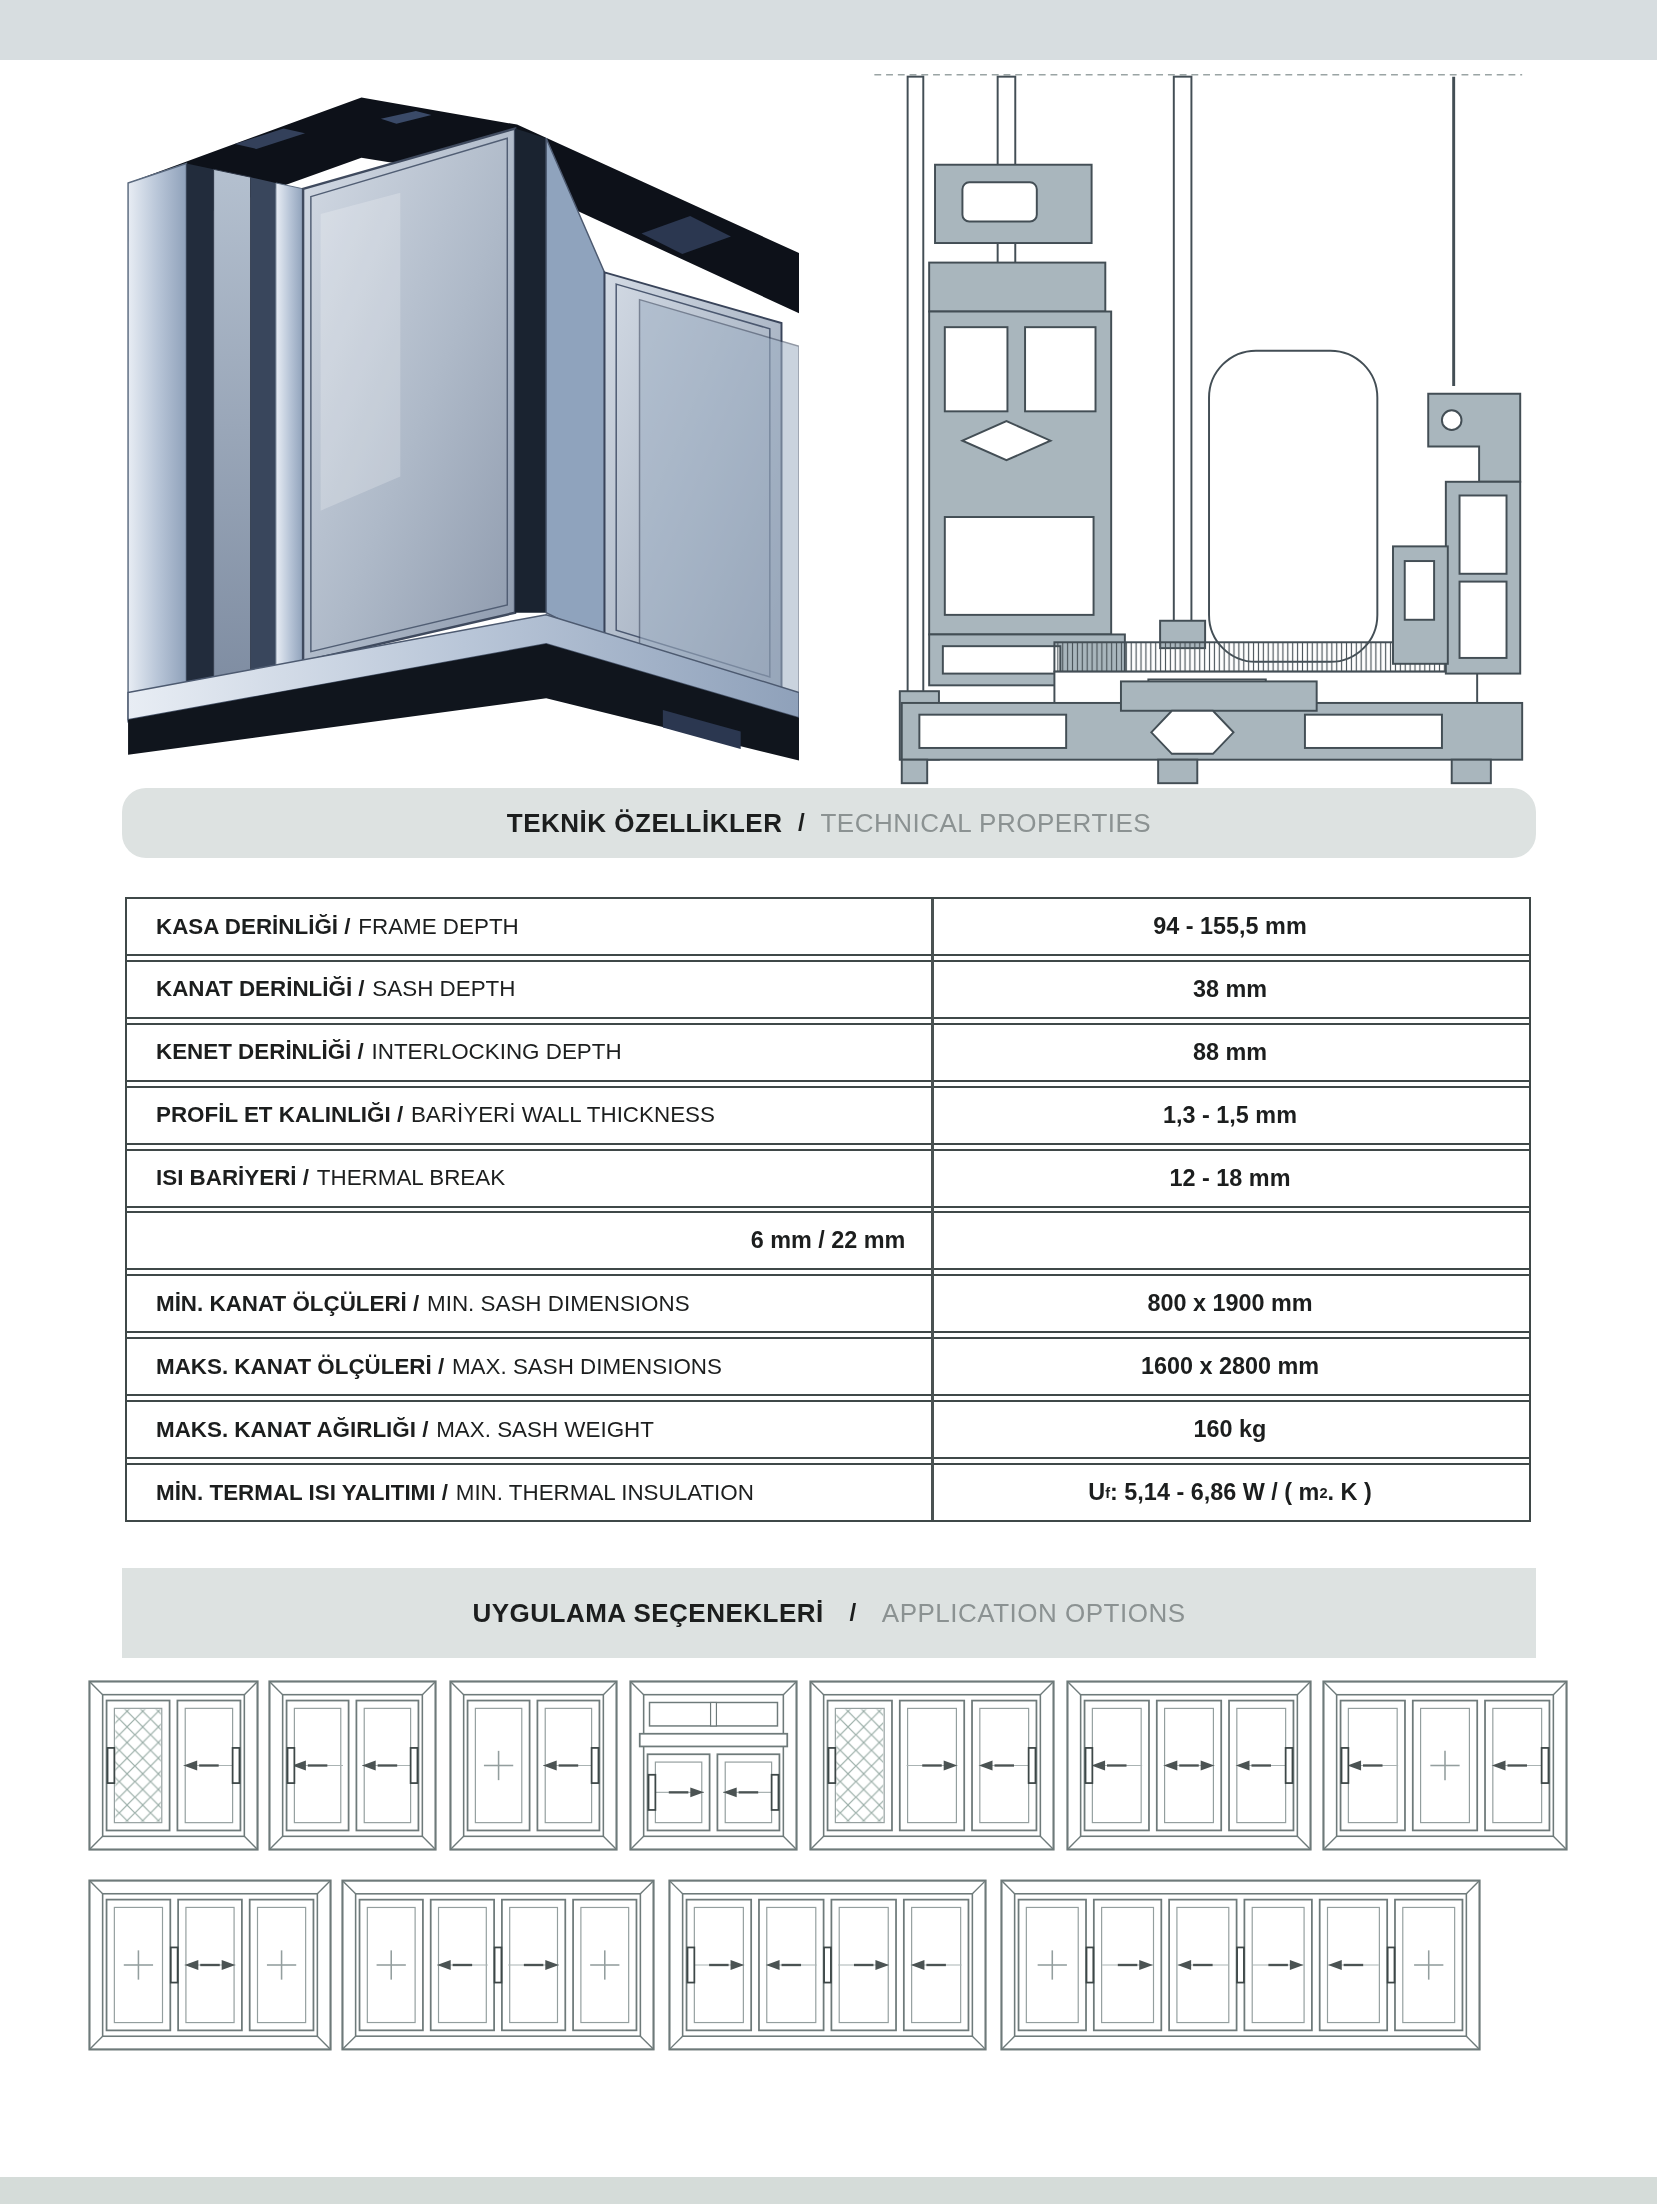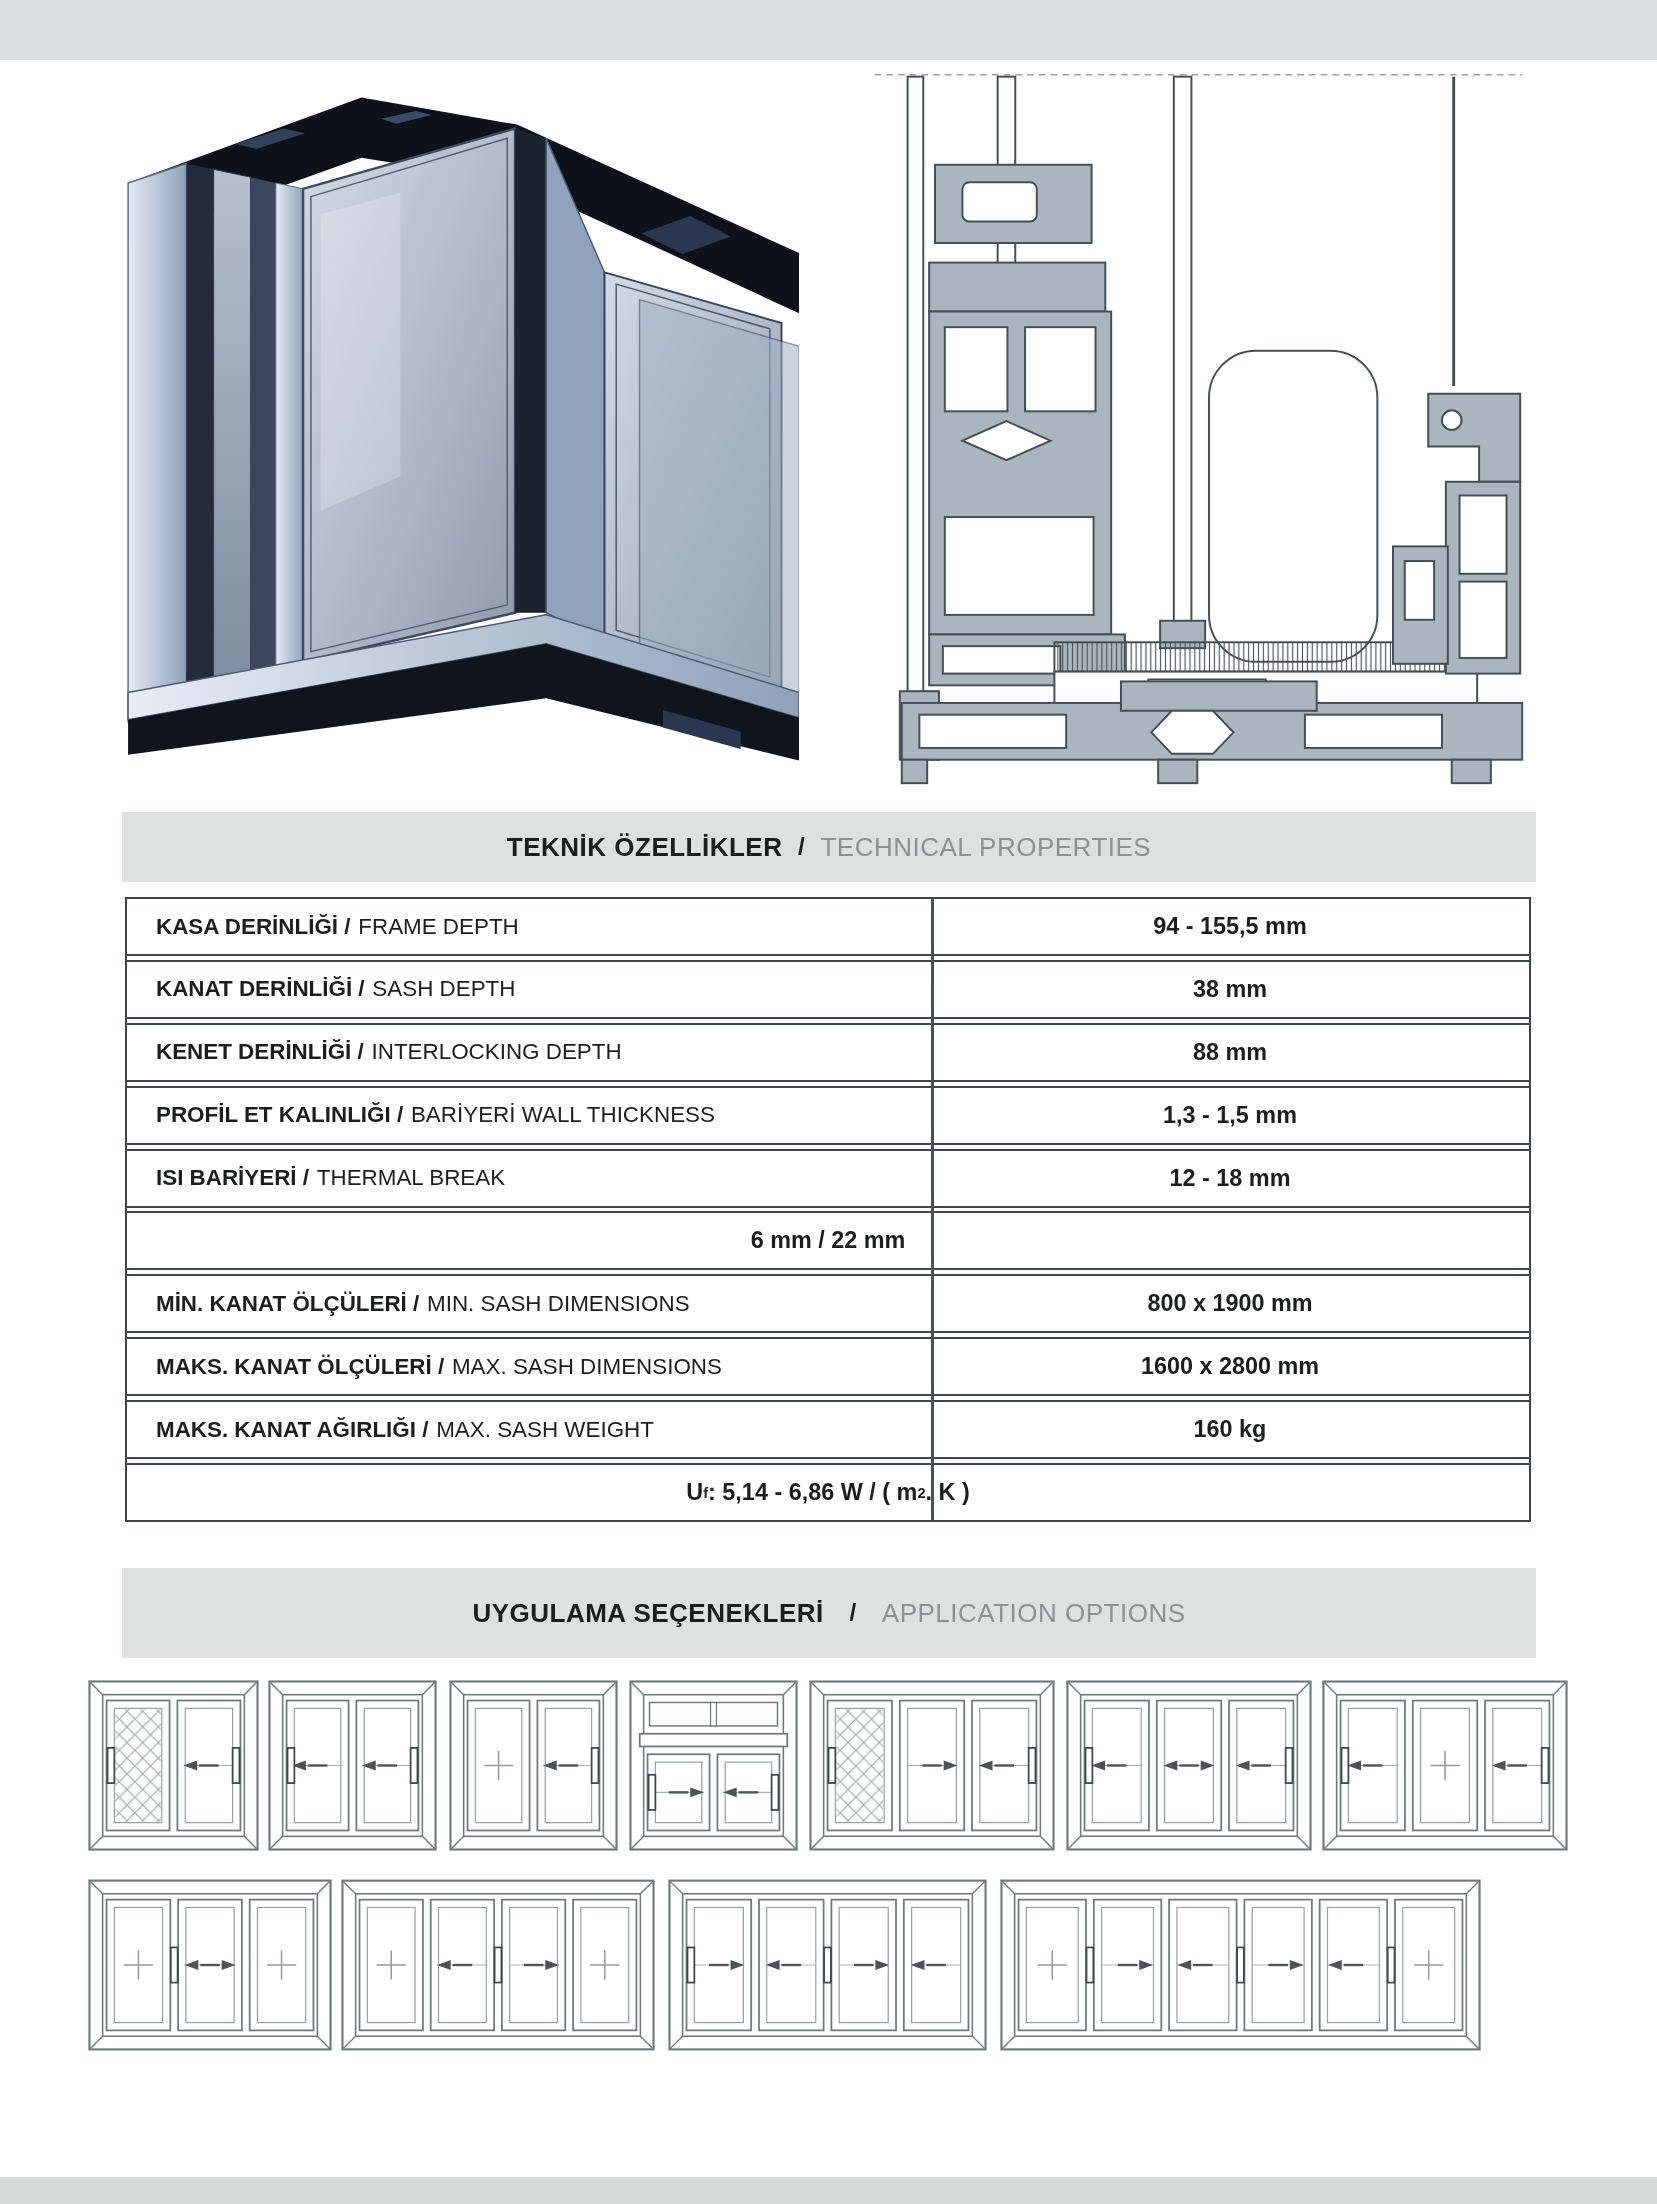--- a/index.html
+++ b/index.html
@@ -5,21 +5,21 @@
   html,body{margin:0;padding:0;background:#ffffff;}
   #page{position:relative;width:1658px;height:2204px;background:#ffffff;overflow:hidden;
         font-family:"Liberation Sans", sans-serif;color:#1c1e1e;}
   .band{position:absolute;left:0;width:1658px;}
   #band-top{top:0;height:60px;}
   #band-bottom{top:2177px;height:27px;}
   .hero{position:absolute;}
   #hero-left{left:60px;top:66px;width:739px;height:724px;}
   #hero-right{left:845px;top:57px;width:685px;height:739px;}
   .section-band{position:absolute;left:122px;width:1414px;display:flex;align-items:center;justify-content:center;}
-  #props-band{top:812px;height:70px;}
+  #props-band{top:788px;height:70px;border-radius:24px;}
   #apps-band{top:1568px;height:90px;}
   .band-title-tr{font-weight:bold;font-size:26px;letter-spacing:0.5px;}
   .band-sep{font-weight:bold;font-size:24.4px;margin:0 15.6px;}
   .band-title-en{font-size:26px;letter-spacing:0.5px;}
   #props-table{position:absolute;left:125px;top:897px;width:1406px;box-sizing:border-box;
                border:2.9px solid #3f4848;background:#ffffff;}
   #col-divider{position:absolute;left:804px;top:0;bottom:0;width:2.9px;background:#4a5252;z-index:5;}
   .trow{display:flex;height:55px;align-items:stretch;}
   .rowgap{height:3.9px;border-top:2px solid #3f4848;border-bottom:2px solid #3f4848;background:#fff;}
   .td-label{width:804px;display:flex;align-items:center;padding-left:29px;box-sizing:border-box;
@@ -215,20 +215,24 @@
       <div class="rowgap"></div>
       <div class="trow">
         <div class="td-label">
           <b>MAKS. KANAT AĞIRLIĞI /</b>
           <span>MAX. SASH WEIGHT</span>
         </div>
         <div class="td-value">160 kg</div>
       </div>
       <div class="rowgap"></div>
       <div class="trow">
+        <div class="td-label">
+          <b>MİN. TERMAL ISI YALITIMI /</b>
+          <span>MIN. THERMAL INSULATION</span>
+        </div>
         <div class="td-value">
           <span>U</span>
           <sub>f</sub>
           <span> : 5,14 - 6,86 W / ( m</span>
           <sup>2</sup>
           <span> . K )</span>
         </div>
       </div>
     </div>
 

